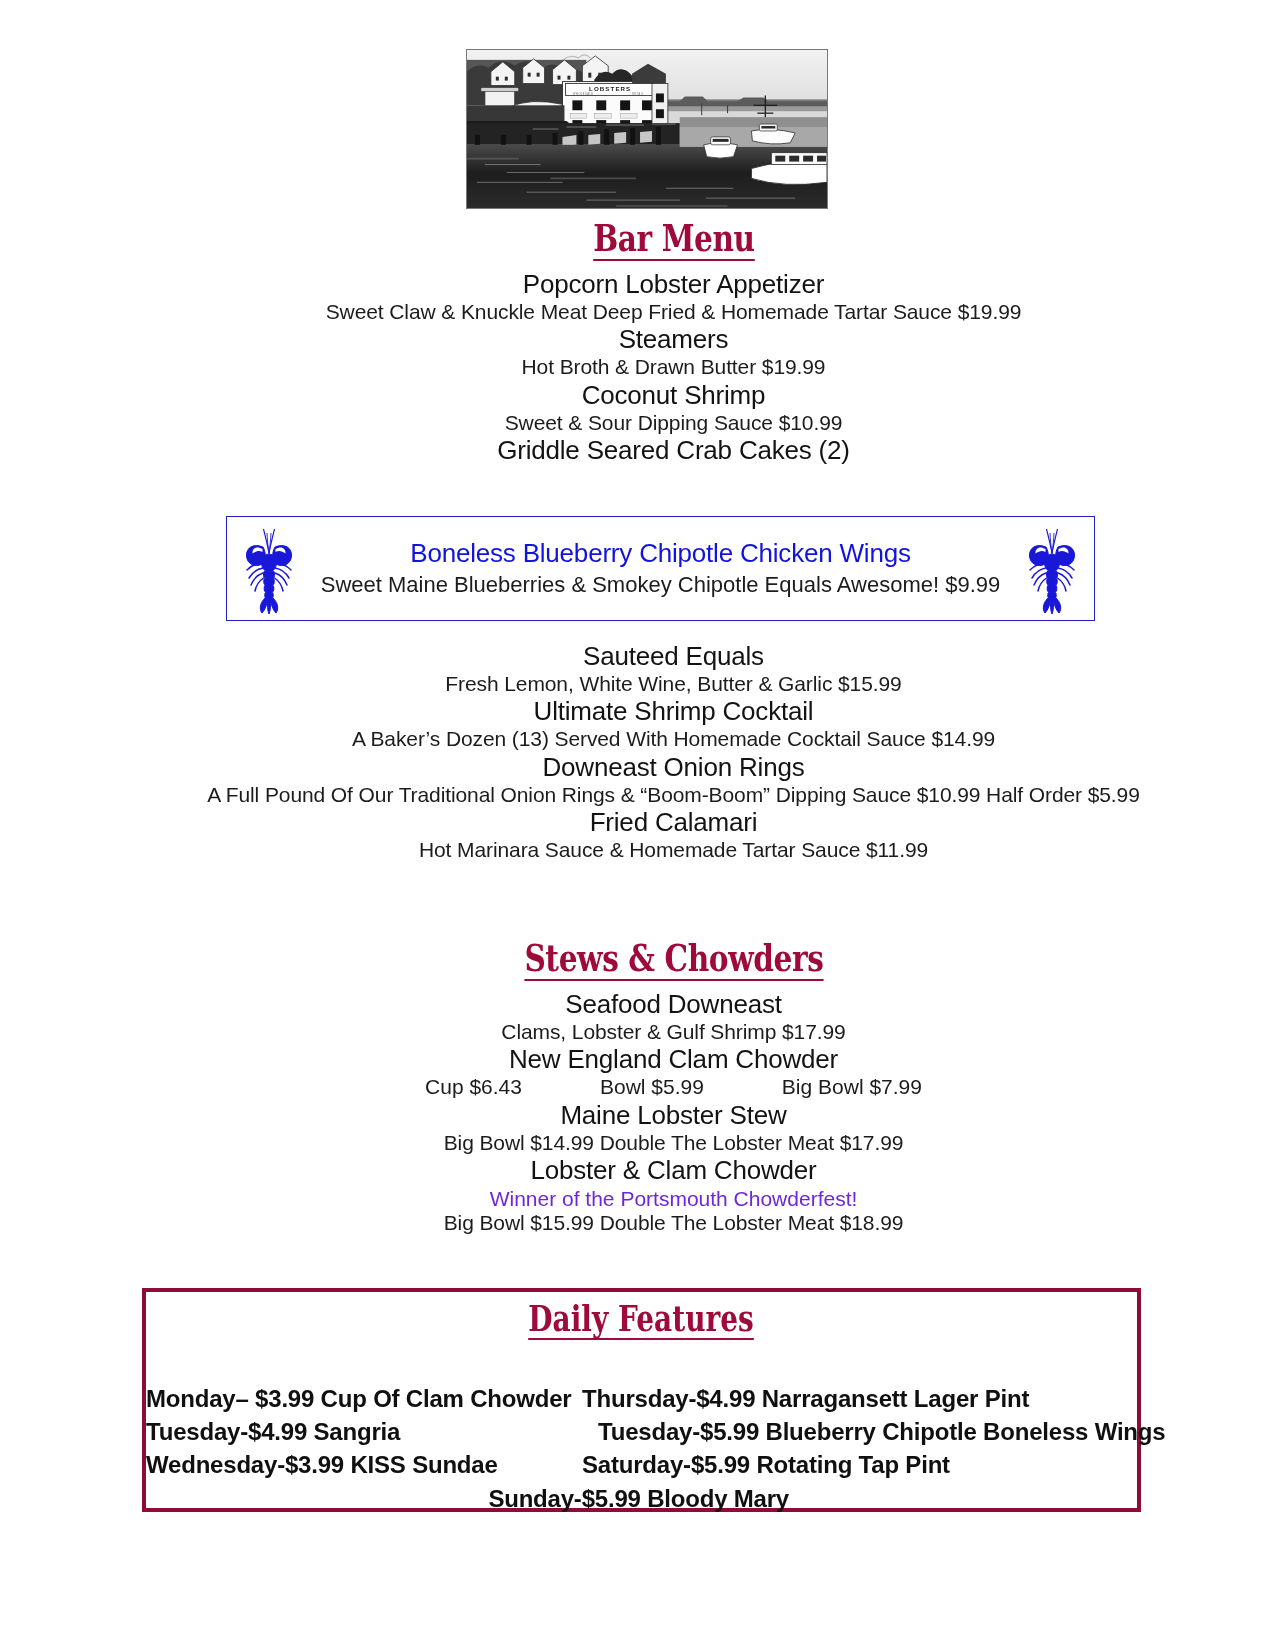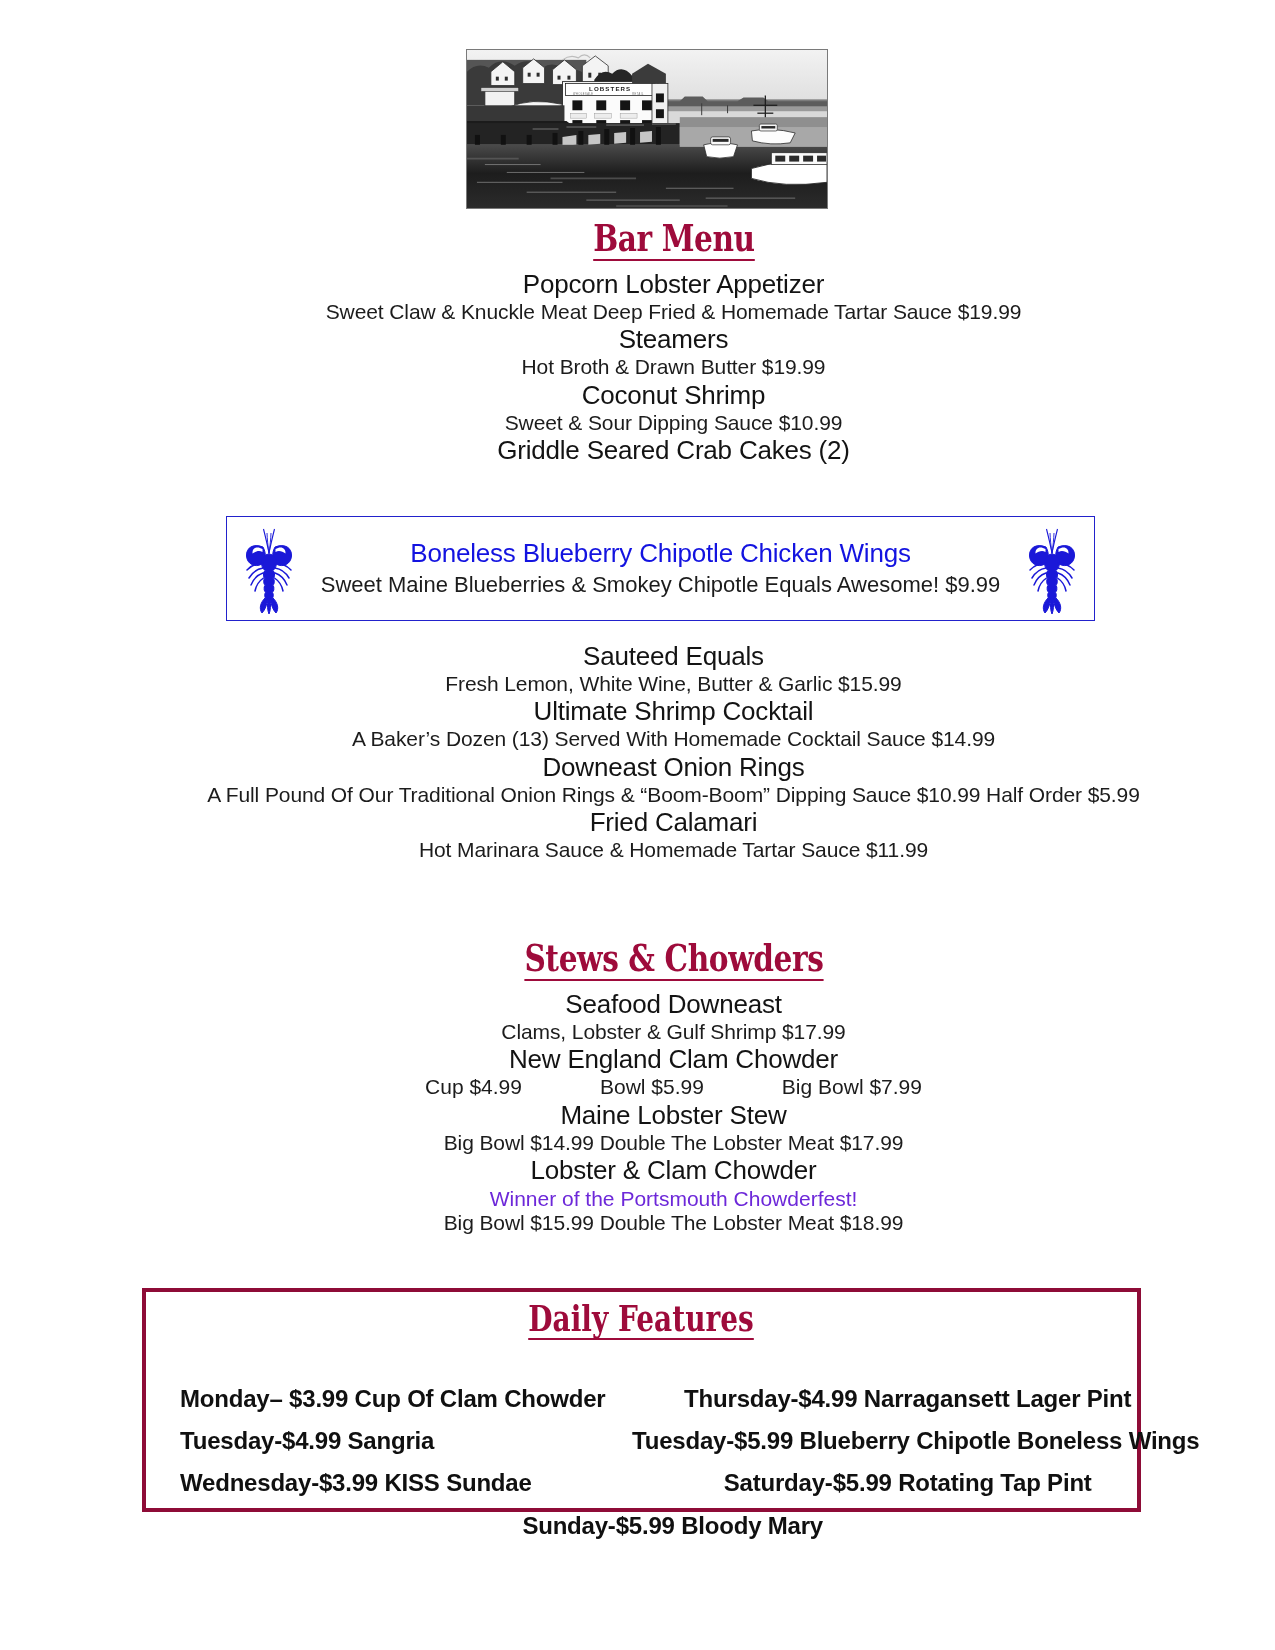--- a/index.html
+++ b/index.html
@@ -162,33 +162,32 @@
     display: inline-block;
     border-bottom: 2px solid #9e0b3b;
     padding-bottom: 2px;
     transform: scaleX(0.80);
     transform-origin: center;
   }
   .features-grid {
     margin-top: 44px;
     display: grid;
     grid-template-columns: 430px 1fr;
-    row-gap: 12px;
-    padding-left: 34px;
+    row-gap: 3px;
     box-sizing: border-box;
   }
   .feat {
     font-size: 24px;
     font-weight: bold;
     color: #101010;
     line-height: 1.26;
     letter-spacing: -0.2px;
     white-space: nowrap;
   }
-  .feat.col2 { padding-left: 6px; text-align: center; }
+  .feat.col2 { padding-left: 6px; }
   .feat.col2.indent { padding-left: 22px; }
   .feat-sunday {
     grid-column: 1 / span 2;
     text-align: center;
     font-size: 24px;
     font-weight: bold;
     color: #101010;
     line-height: 1.26;
     letter-spacing: -0.2px;
     padding-right: 34px;
@@ -483,21 +482,21 @@
   <div class="section-head head-stews">
     <span class="u">Stews &amp; Chowders</span>
   </div>
 
   <div class="menu-block blk-stews">
     <div class="item-name">Seafood Downeast</div>
     <div class="item-desc">Clams, Lobster &amp; Gulf Shrimp $17.99</div>
 
     <div class="item-name">New England Clam Chowder</div>
     <div class="price-row">
-      <span>Cup $4.99</span>
+      <span>Cup $6.43</span>
       <span>Bowl $5.99</span>
       <span>Big Bowl $7.99</span>
     </div>
 
     <div class="item-name">Maine Lobster Stew</div>
     <div class="item-desc">Big Bowl $14.99 Double The Lobster Meat $17.99</div>
 
     <div class="item-name">Lobster &amp; Clam Chowder</div>
     <div class="winner">Winner of the Portsmouth Chowderfest!</div>
     <div class="item-desc">Big Bowl $15.99 Double The Lobster Meat $18.99</div>

